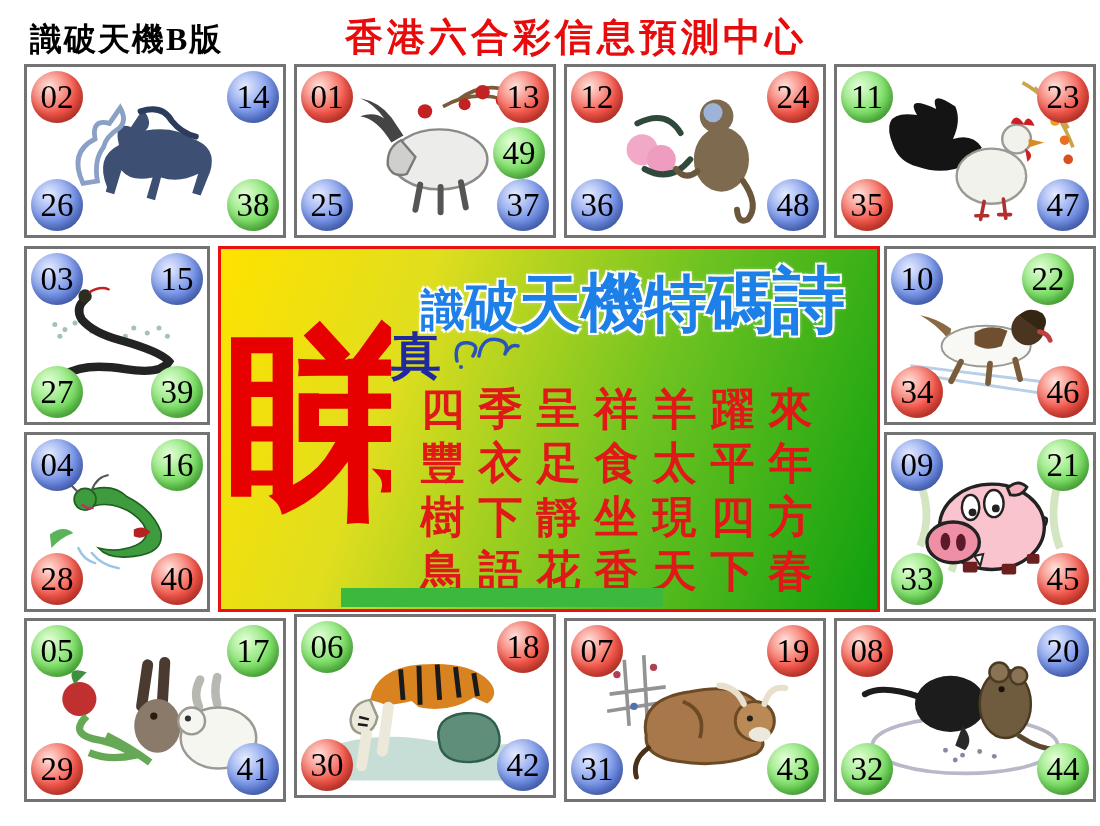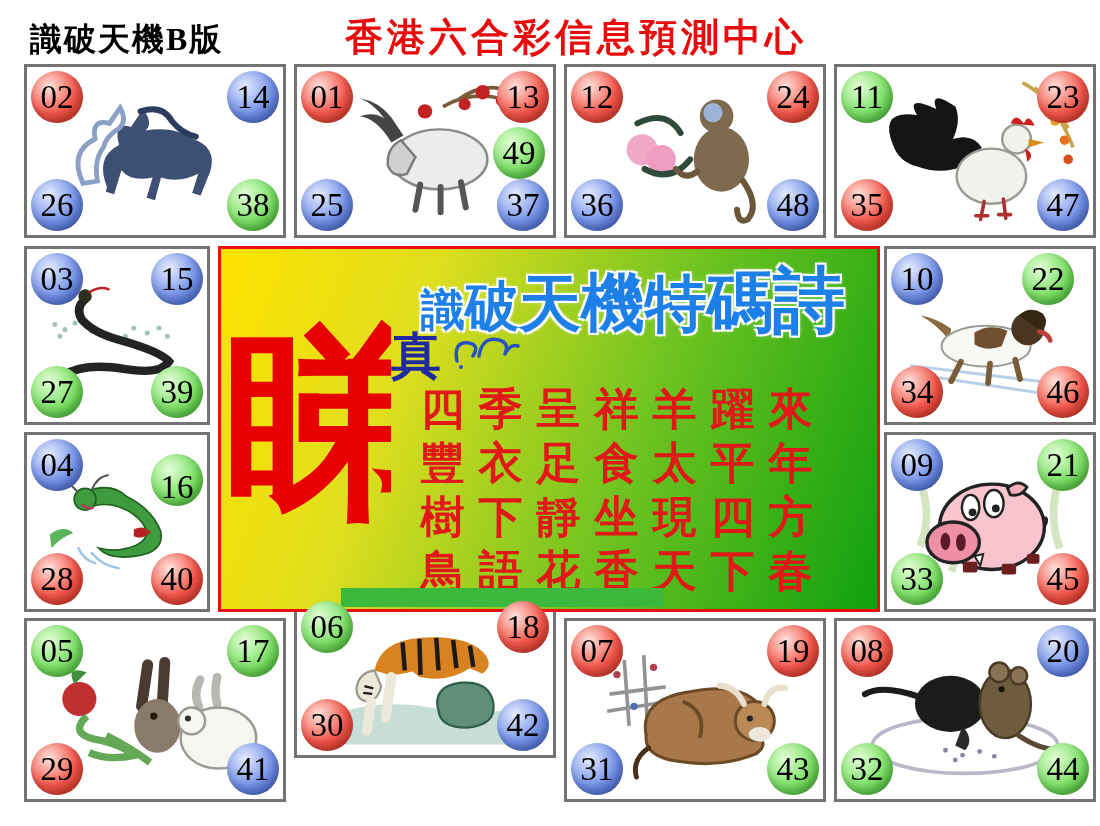--- a/index.html
+++ b/index.html
@@ -216,21 +216,21 @@
           <circle cx="62" cy="38" r="13" fill="#3e9b3e" stroke="#206020" stroke-width="2"></circle>
           <path d="M54 30 Q40 14 28 13 M70 27 Q76 11 90 9" stroke="#555" stroke-width="2.5" fill="none"></path>
           <path d="M58 44 Q64 50 72 48" stroke="#c03060" stroke-width="3" fill="none"></path>
           <path d="M120 74 Q131 68 140 77 Q131 87 120 82 Z" fill="#b42222"></path>
           <path d="M70 102 Q82 117 102 120 M54 96 Q60 110 74 114" stroke="#9cc4e8" stroke-width="3" fill="none" stroke-linecap="round"></path>
         </svg>
       </div>
       <div class="ball blue" style="left: 4px; top: 4px;">
         <span>04</span>
       </div>
-      <div class="ball green" style="right: 4px; top: 19px; align-items: flex-end;">
+      <div class="ball green" style="right: 4px; top: 4px;">
         <span>16</span>
       </div>
       <div class="ball red" style="left: 4px; bottom: 4px;">
         <span>28</span>
       </div>
       <div class="ball red" style="right: 4px; bottom: 4px;">
         <span>40</span>
       </div>
     </div>
     <div class="box" style="left: 884px; top: 432px; width: 212px; height: 180px;">
@@ -287,21 +287,21 @@
       <div class="ball green" style="right: 4px; top: 4px;">
         <span>17</span>
       </div>
       <div class="ball red" style="left: 4px; bottom: 4px;">
         <span>29</span>
       </div>
       <div class="ball blue" style="right: 4px; bottom: 4px;">
         <span>41</span>
       </div>
     </div>
-    <div class="box" style="left: 294px; top: 594px; width: 262px; height: 164px;">
+    <div class="box" style="left: 294px; top: 614px; width: 262px; height: 184px;">
       <div class="art">
         <svg viewBox="0 0 200 130">
           <path d="M16 100 Q60 84 110 94 Q162 101 186 92 L186 126 L16 126 Z" fill="#bcd8ce" opacity="0.85"></path>
           <path d="M112 96 Q106 74 132 71 Q158 69 161 90 Q163 109 137 111 Q114 111 112 96 Z" fill="#5f8f7a" stroke="#2f5f4a" stroke-width="2"></path>
           <path d="M55 60 Q60 34 96 31 Q136 28 152 44 Q162 55 151 63 L140 58 Q120 71 95 66 L89 61 Q70 66 62 62 Z" fill="#d8831f"></path>
           <path d="M80 35 L82 60 M95 32 L96 64 M110 31 L112 60 M125 33 L128 58 M140 38 L143 57" stroke="#1a1a1a" stroke-width="4"></path>
           <path d="M55 60 Q41 62 39 76 Q39 87 50 88 Q59 85 61 74 Z" fill="#ece8da" stroke="#9a9a8a" stroke-width="2"></path>
           <path d="M46 74 L54 76 M45 80 L53 81" stroke="#1a1a1a" stroke-width="2"></path>
           <path d="M52 88 L48 114 M70 66 L65 102" stroke="#ece8da" stroke-width="9" stroke-linecap="round"></path>
         </svg>

